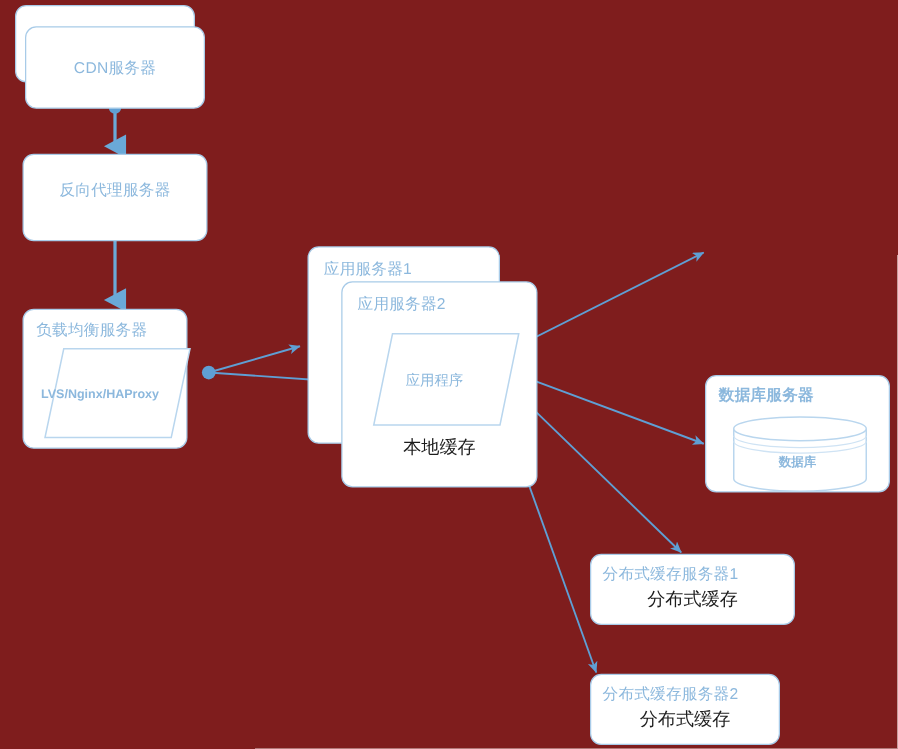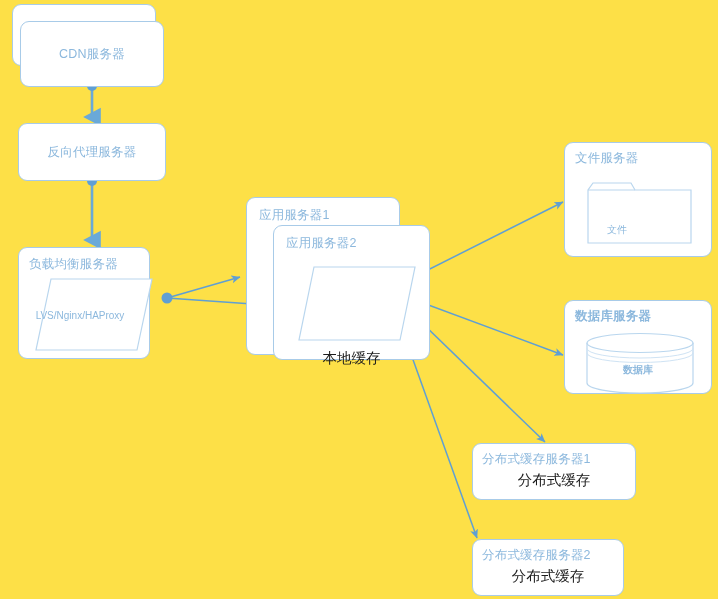--- a/index.html
+++ b/index.html
@@ -7,21 +7,21 @@
     padding: 0;
     background: #ffffff;
   }
   body {
     font-family: "Liberation Sans", "DejaVu Sans", sans-serif;
   }
   #canvas {
     position: relative;
     width: 718px;
     height: 599px;
-    background: #fde047;
+    background: #7f1d1d;
     overflow: hidden;
   }
   .node {
     position: absolute;
     box-sizing: border-box;
     border: 1.4px solid #a8cbe8;
     border-radius: 9px;
     background: #ffffff;
   }
   .node-label {
@@ -127,52 +127,45 @@
       <line x1="388" y1="290" x2="477" y2="538" stroke="#5f9fd4" stroke-width="1.5" marker-end="url(#arrowThin)"></line>
     </g>
     <circle cx="388" cy="290" r="6" fill="#5f9fd4"></circle>
   </svg>
 
   <div class="node" style="left:12px; top:4px; width:144px; height:62px;"></div>
   <div class="node" style="left:20px; top:21px; width:144px; height:66px;">
     <div class="node-label label-center" style="top:25px;">CDN服务器</div>
   </div>
 
-  <div class="node" style="left:18px; top:123px; width:148px; height:58px;">
+  <div class="node" style="left:18px; top:123px; width:148px; height:70px;">
     <div class="node-label label-center" style="top:21px;">反向代理服务器</div>
   </div>
 
   <div class="node" style="left:18px; top:247px; width:132px; height:112px;">
     <div class="node-label label-topleft" style="left:10px; top:9px;">负载均衡服务器</div>
     <svg class="shape" style="left:16px; top:31px;" width="118" height="72" viewBox="0 0 118 72">
       <polygon points="16,0 117,0 102,71 1,71" fill="#ffffff" stroke="#b9d6ee" stroke-width="1.2"></polygon>
     </svg>
-    <div class="para-text small" style="top:62px; left:0; right:8px;">LVS/Nginx/HAProxy</div>
+    <div class="para-text small" style="top:62px; left:0; right:8px;font-weight:bold;">LVS/Nginx/HAProxy</div>
   </div>
 
   <div class="node" style="left:246px; top:197px; width:154px; height:158px;">
     <div class="node-label label-topleft">应用服务器1</div>
   </div>
 
-  <div class="node" style="left:273px; top:225px; width:157px; height:135px;">
+  <div class="node" style="left:273px; top:225px; width:157px; height:165px;">
     <div class="node-label label-topleft">应用服务器2</div>
     <svg class="shape" style="left:24px; top:41px;" width="118" height="74" viewBox="0 0 118 74">
       <polygon points="16,0 117,0 102,73 1,73" fill="#ffffff" stroke="#b9d6ee" stroke-width="1.2"></polygon>
     </svg>
+    <div class="para-text" style="top:71px; left:14px; right:22px;">应用程序</div>
     <div class="dark-label" style="top:124px;text-align:center;">本地缓存</div>
   </div>
 
-  <div class="node" style="left:564px; top:142px; width:148px; height:115px;">
-    <div class="node-label label-topleft" style="left:10px; top:8px;">文件服务器</div>
-    <svg class="shape" style="left:22px; top:38px;" width="106" height="63" viewBox="0 0 106 63">
-      <path d="M1,9 L1,62 L104,62 L104,9 L48,9 L44,2 L6,2 Z" fill="#ffffff" stroke="#b9d6ee" stroke-width="1.2"></path>
-      <path d="M1,9 L48,9" fill="none" stroke="#b9d6ee" stroke-width="1.2"></path>
-    </svg>
-    <div class="para-text small" style="top:80px; left:22px; right:64px;">文件</div>
-  </div>
 
   <div class="node" style="left:564px; top:300px; width:148px; height:94px;font-weight:bold;">
     <div class="node-label label-topleft" style="left:10px; top:8px;">数据库服务器</div>
     <svg class="shape" style="left:20px; top:32px;" width="110" height="58" viewBox="0 0 110 58">
       <path d="M2,10 L2,50 A53,10 0 0 0 108,50 L108,10" fill="#ffffff" stroke="#b9d6ee" stroke-width="1.2"></path>
       <ellipse cx="55" cy="10" rx="53" ry="9.5" fill="#ffffff" stroke="#b9d6ee" stroke-width="1.2"></ellipse>
       <path d="M2,15.5 A53,9.5 0 0 0 108,15.5" fill="none" stroke="#cfe3f4" stroke-width="1"></path>
       <path d="M2,20 A53,9.5 0 0 0 108,20" fill="none" stroke="#cfe3f4" stroke-width="1"></path>
     </svg>
     <div class="para-text small" style="top:62px; left:0; right:0;">数据库</div>

